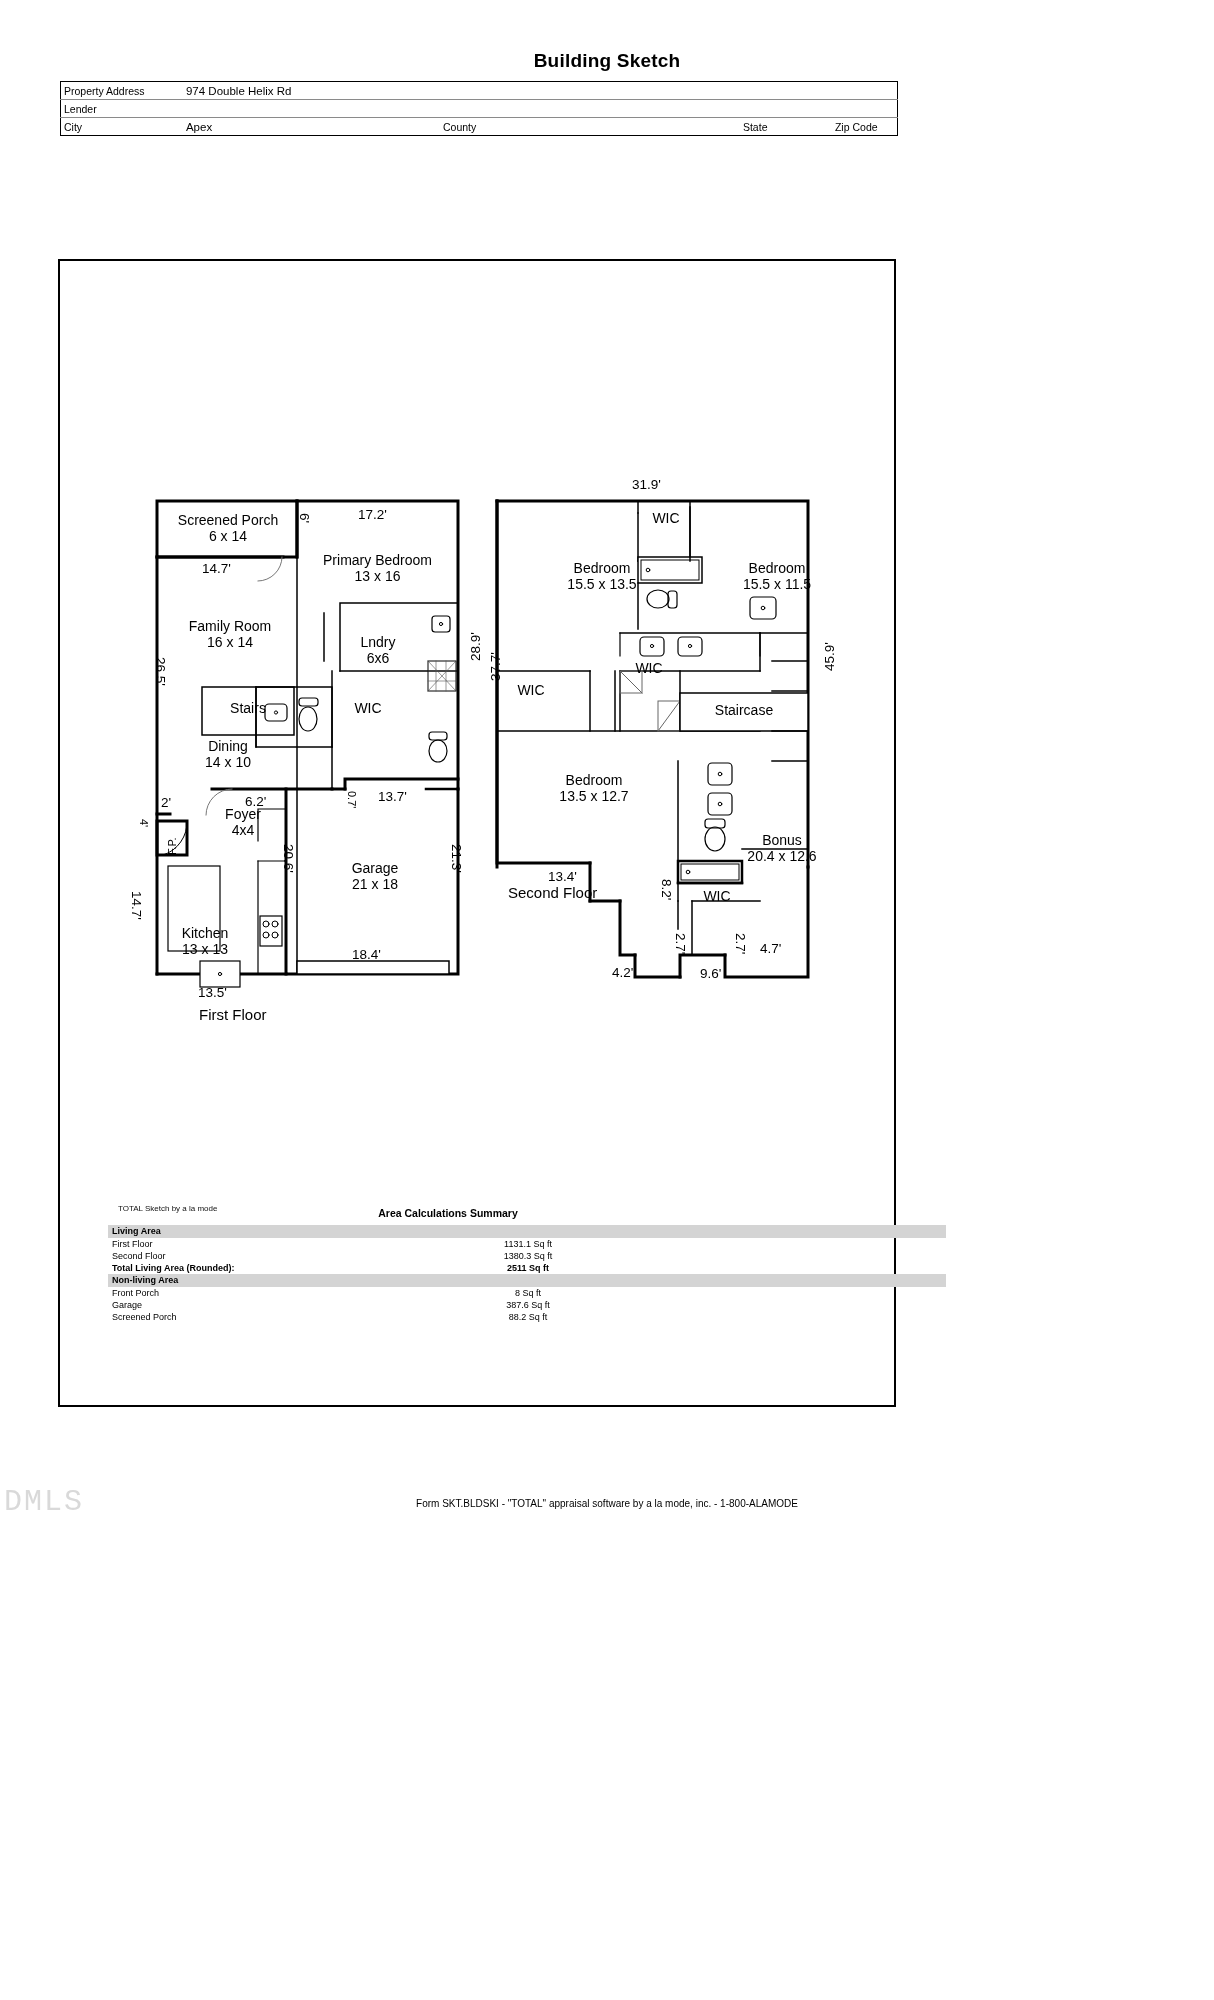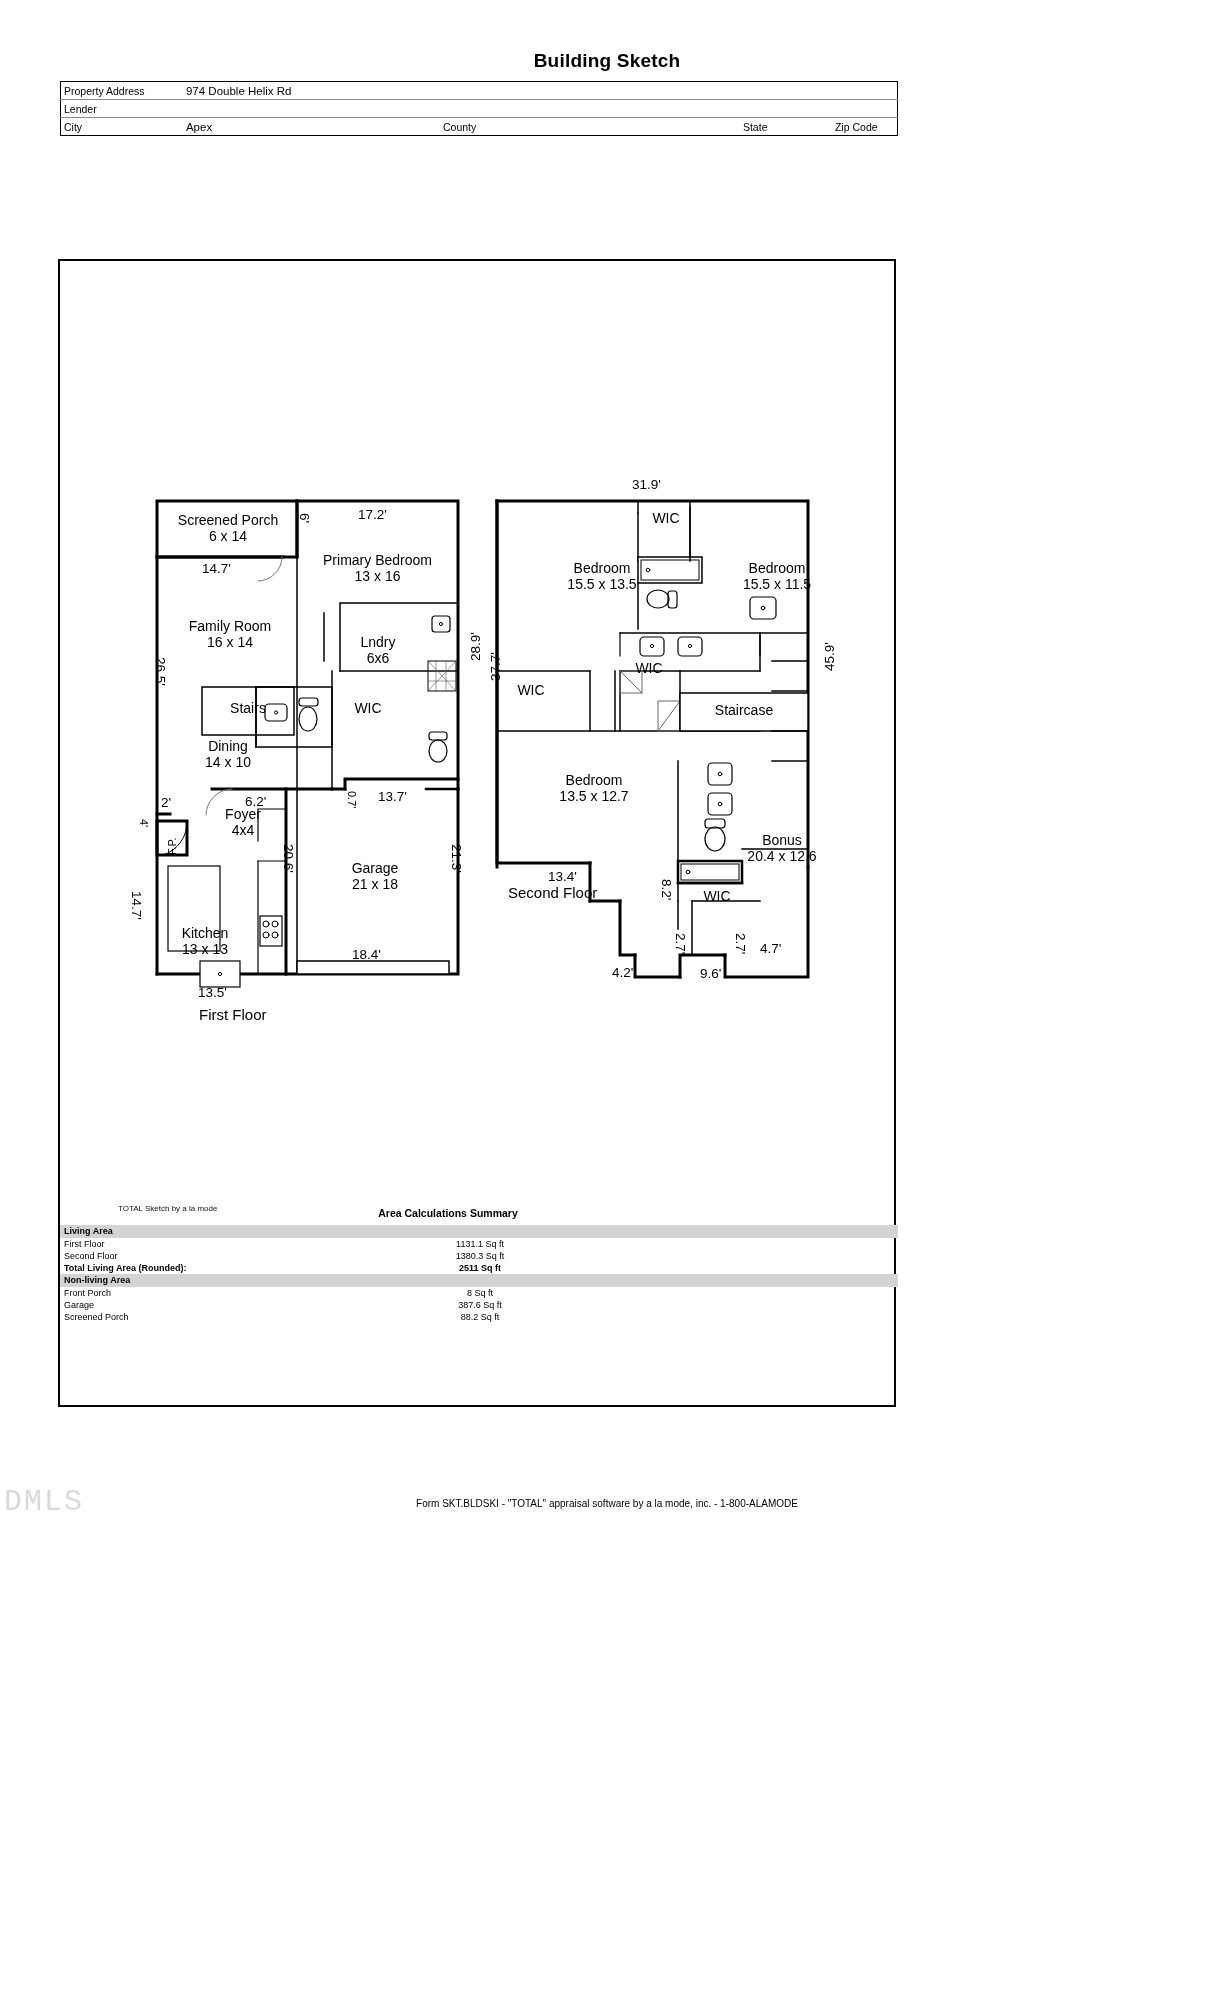--- a/index.html
+++ b/index.html
@@ -30,21 +30,21 @@
   .vdim{position:absolute;font-size:13.5px;white-space:nowrap;
         transform-origin:0 0;}
   .rot90{transform:rotate(90deg);}
   .rotn90{transform:rotate(-90deg);}
   .floorlabel{position:absolute;font-size:15px;white-space:nowrap;}
 
   
   .tot-by{position:absolute;left:78px;top:1204px;font-size:8px;color:#111;margin-left:40px;}
   .acs-title{position:absolute;left:0;top:1207px;width:896px;text-align:center;
              font-size:10.5px;font-weight:bold;}
-  .sum{position:absolute;left:60px;top:1225px;width:838px;font-size:9px;}
+  .sum{position:absolute;left:60px;top:1225px;width:838px;font-size:9px;padding-left:48px;}
   .sum .band{background:#d4d4d4;font-weight:bold;padding:1px 4px;height:11px;line-height:11px;}
   .sum .row{position:relative;height:12px;line-height:12px;padding-left:4px;}
   .sum .row .amt{position:absolute;left:300px;width:240px;text-align:center;}
   .sum .row.bold{font-weight:bold;}
 
   
   .dmls{position:absolute;left:4px;top:1485px;font-size:30px;letter-spacing:2px;
         color:#d9d9d9;font-family:Liberation Mono, monospace;}
   .form-line{position:absolute;left:0;top:1498px;width:1214px;text-align:center;font-size:10px;}
 </style>

